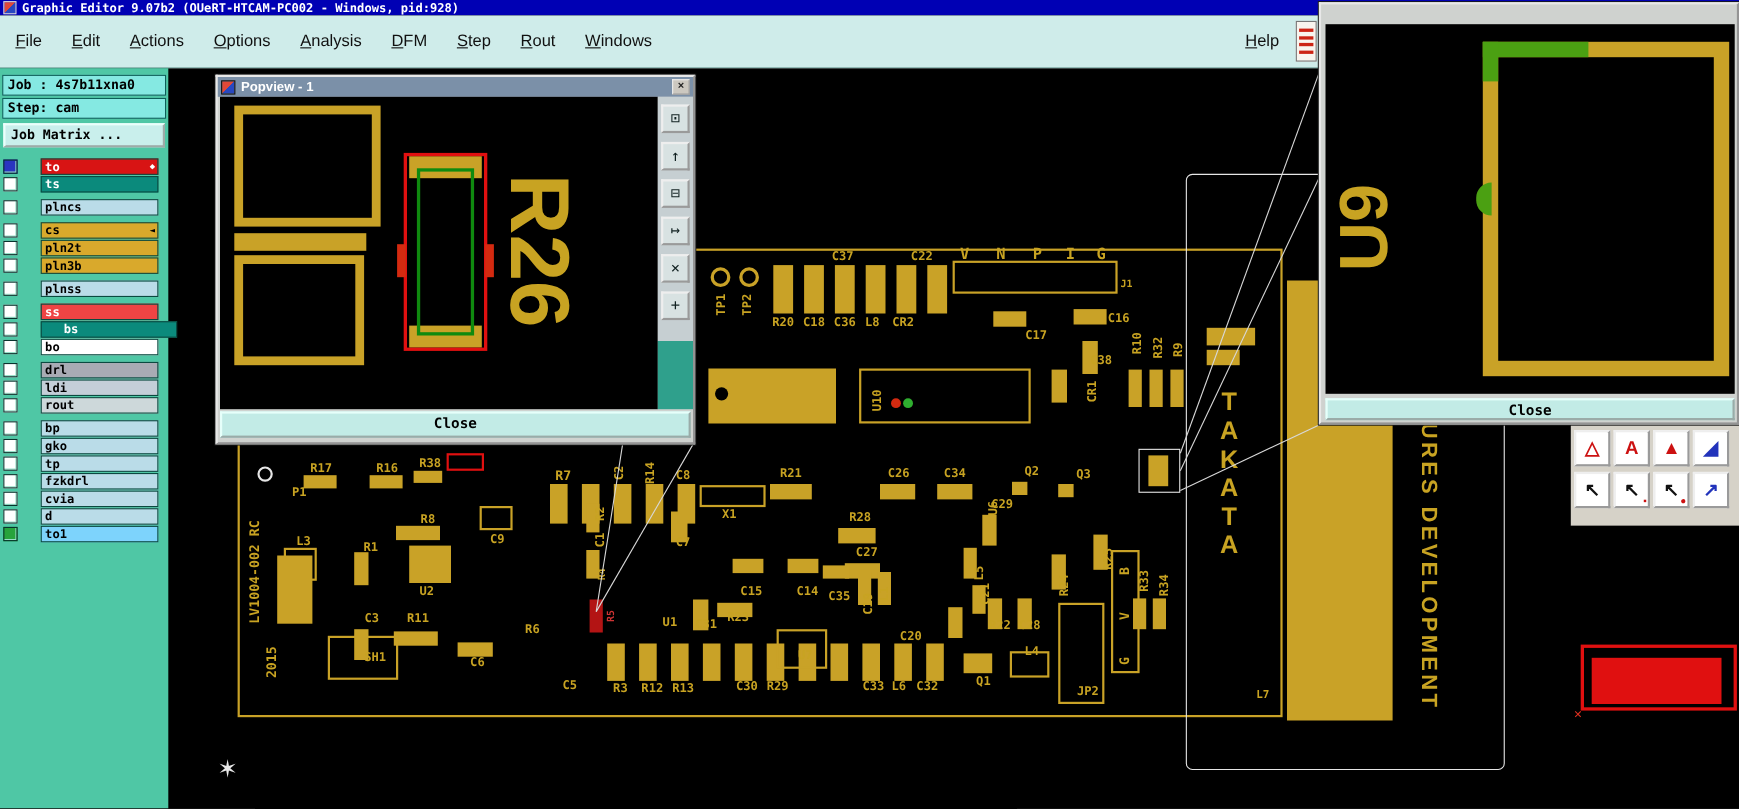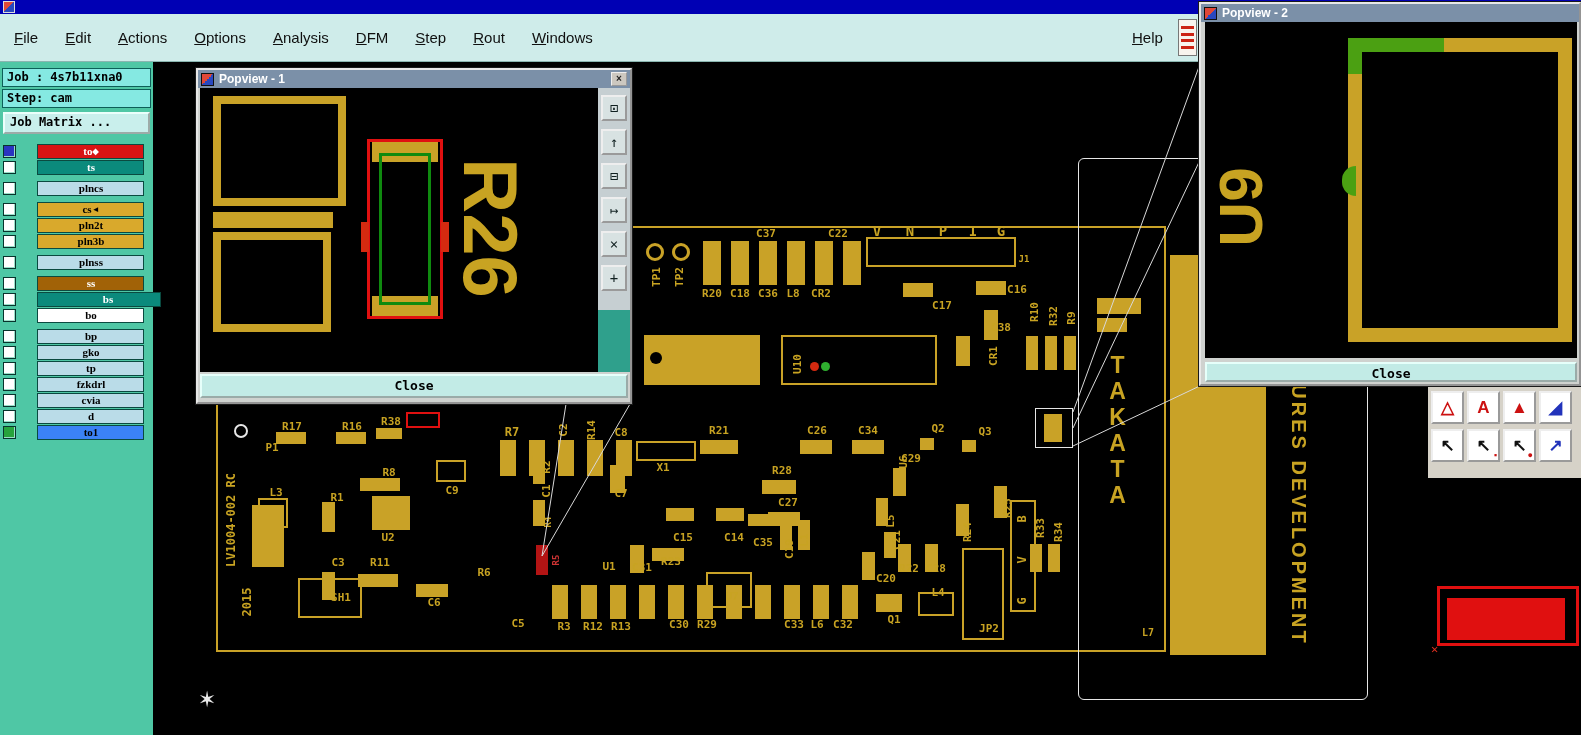--- a/index.html
+++ b/index.html
@@ -28,21 +28,21 @@
           color:#000;font-size:12px;font-weight:bold;line-height:17px;padding-left:4px;}
   .jobbox.step{margin-top:2px;}
   .jmbtn{margin:4px 3px 0 3px;height:18px;background:#c9efec;border:2px outset #eafffb;
          font-size:12px;font-weight:bold;line-height:16px;padding-left:5px;color:#000;}
   #layer-list{margin-top:10px;}
   .lgroup{margin-bottom:6px;}
   .lrow{display:flex;align-items:center;height:15px;margin-bottom:1px;}
   .lcheck{width:11px;height:11px;border:1px solid #08332c;background:#fff;margin-left:3px;
           box-shadow:inset -1px -1px 0 #9adfc9;flex:none;}
   .lbox{margin-left:21px;width:100px;height:13px;font-size:11px;font-weight:bold;line-height:13px;
-        padding:0 2px 0 3px;border:1px solid #0a4a40;display:flex;justify-content:center;flex:none;font-family:Liberation Serif, serif;}
+        padding:0 2px 0 3px;border:1px solid #0a4a40;display:flex;justify-content:space-between;flex:none;}
   .lmark{font-size:8px;line-height:13px;}
   
   .canvas{position:absolute;left:153px;top:62px;width:1428px;height:673px;background:#000;z-index:1;}
   .overlay{position:absolute;left:0;top:0;width:1581px;height:735px;pointer-events:none;}
   #board-shapes{z-index:2;}#board-labels{z-index:2;}#leader-svg{z-index:3;}
   .shape{position:absolute;box-sizing:border-box;}
   .shape.f{background:#c9a227;}
   .shape.o{border:2px solid #c9a227;}
   .shape.or{border:2px solid #e01010;}
   .shape.og{border:3px solid #0f8a0f;}
@@ -90,20 +90,21 @@
   #pv2-canvas{left:4px;top:18px;width:372px;height:336px;}
   #pv2-close{left:4px;top:358px;width:372px;height:20px;}
 </style>
 </head>
 <body>
 
 <div class="app">
 
   <div class="titlebar">
     <span class="app-icon"></span>
+    <span>Graphic Editor 9.07b2 (OUeRT-HTCAM-PC002 - Windows, pid:928)</span>
   </div>
 
   <div class="menubar">
     <span id="menu-items" style="display:flex;">
         <span class="mi"><u>F</u>ile</span>
         <span class="mi"><u>E</u>dit</span>
         <span class="mi"><u>A</u>ctions</span>
         <span class="mi"><u>O</u>ptions</span>
         <span class="mi"><u>A</u>nalysis</span>
         <span class="mi"><u>D</u>FM</span>
@@ -173,40 +174,60 @@
           <div class="lrow">
             <span class="lcheck"></span>
             <span class="lbox" style="background: rgb(186, 220, 232); color: rgb(0, 0, 0);">
               <span>plnss</span>
             </span>
           </div>
         </div>
         <div class="lgroup">
           <div class="lrow">
             <span class="lcheck"></span>
-            <span class="lbox" style="background: #a16207; color: rgb(255, 255, 255);">
+            <span class="lbox" style="background: #ef4444; color: rgb(255, 255, 255);">
               <span>ss</span>
             </span>
           </div>
           <div class="lrow">
             <span class="lcheck"></span>
             <span class="lbox" style="background: rgb(11, 138, 124); color: rgb(255, 255, 255); padding-left: 20px;">
               <span>bs</span>
             </span>
           </div>
           <div class="lrow">
             <span class="lcheck"></span>
             <span class="lbox" style="background: rgb(255, 255, 255); color: rgb(0, 0, 0);">
               <span>bo</span>
             </span>
           </div>
         </div>
         <div class="lgroup">
           <div class="lrow">
             <span class="lcheck"></span>
+            <span class="lbox" style="background: rgb(169, 171, 180); color: rgb(0, 0, 0);">
+              <span>drl</span>
+            </span>
+          </div>
+          <div class="lrow">
+            <span class="lcheck"></span>
+            <span class="lbox" style="background: rgb(196, 206, 216); color: rgb(0, 0, 0);">
+              <span>ldi</span>
+            </span>
+          </div>
+          <div class="lrow">
+            <span class="lcheck"></span>
+            <span class="lbox" style="background: rgb(205, 216, 218); color: rgb(0, 0, 0);">
+              <span>rout</span>
+            </span>
+          </div>
+        </div>
+        <div class="lgroup">
+          <div class="lrow">
+            <span class="lcheck"></span>
             <span class="lbox" style="background: rgb(186, 220, 232); color: rgb(0, 0, 0);">
               <span>bp</span>
             </span>
           </div>
           <div class="lrow">
             <span class="lcheck"></span>
             <span class="lbox" style="background: rgb(186, 220, 232); color: rgb(0, 0, 0);">
               <span>gko</span>
             </span>
           </div>
@@ -229,21 +250,21 @@
             </span>
           </div>
           <div class="lrow">
             <span class="lcheck"></span>
             <span class="lbox" style="background: rgb(186, 220, 232); color: rgb(0, 0, 0);">
               <span>d</span>
             </span>
           </div>
           <div class="lrow">
             <span class="lcheck" style="background: rgb(39, 163, 60);"></span>
-            <span class="lbox" style="background: #3b82f6; color: rgb(0, 0, 0);">
+            <span class="lbox" style="background: #7dd3fc; color: rgb(0, 0, 0);">
               <span>to1</span>
             </span>
           </div>
         </div>
       </div>
   </div>
 
   <div class="canvas"></div>
   <div id="board-shapes" class="overlay">
       <div class="shape o" style="left: 216px; top: 226px; width: 950px; height: 426px;"></div>
@@ -383,21 +404,21 @@
       <div class="blabel" style="left: 896px; top: 540px; font-size: 11px; transform: translate(-50%, -50%) rotate(-90deg);">C21</div>
       <div class="blabel" style="left: 967px; top: 532px; font-size: 11px; transform: translate(-50%, -50%) rotate(-90deg);">R24</div>
       <div class="blabel" style="left: 1007px; top: 508px; font-size: 11px; transform: translate(-50%, -50%) rotate(-90deg);">R25</div>
       <div class="blabel" style="left: 1022px; top: 519px; font-size: 12px; transform: translate(-50%, -50%) rotate(-90deg);">B</div>
       <div class="blabel" style="left: 1022px; top: 560px; font-size: 12px; transform: translate(-50%, -50%) rotate(-90deg);">V</div>
       <div class="blabel" style="left: 1022px; top: 601px; font-size: 12px; transform: translate(-50%, -50%) rotate(-90deg);">G</div>
       <div class="blabel" style="left: 1040px; top: 528px; font-size: 11px; transform: translate(-50%, -50%) rotate(-90deg);">R33</div>
       <div class="blabel" style="left: 1058px; top: 532px; font-size: 11px; transform: translate(-50%, -50%) rotate(-90deg);">R34</div>
       <div class="blabel" style="left: 909px; top: 568px; font-size: 11px; transform: translate(-50%, -50%) rotate(0deg);">R22</div>
       <div class="blabel" style="left: 936px; top: 568px; font-size: 11px; transform: translate(-50%, -50%) rotate(0deg);">C28</div>
-      <div class="blabel" style="left: 886px; top: 578px; font-size: 11px; transform: translate(-50%, -50%) rotate(0deg);">C20</div>
+      <div class="blabel" style="left: 828px; top: 578px; font-size: 11px; transform: translate(-50%, -50%) rotate(0deg);">C20</div>
       <div class="blabel" style="left: 894px; top: 619px; font-size: 11px; transform: translate(-50%, -50%) rotate(0deg);">Q1</div>
       <div class="blabel" style="left: 938px; top: 592px; font-size: 11px; transform: translate(-50%, -50%) rotate(0deg);">L4</div>
       <div class="blabel" style="left: 989px; top: 628px; font-size: 11px; transform: translate(-50%, -50%) rotate(0deg);">JP2</div>
       <div class="blabel" style="left: 794px; top: 624px; font-size: 11px; transform: translate(-50%, -50%) rotate(0deg);">C33</div>
       <div class="blabel" style="left: 817px; top: 624px; font-size: 11px; transform: translate(-50%, -50%) rotate(0deg);">L6</div>
       <div class="blabel" style="left: 843px; top: 624px; font-size: 11px; transform: translate(-50%, -50%) rotate(0deg);">C32</div>
       <div class="blabel" style="left: 732px; top: 596px; font-size: 11px; transform: translate(-50%, -50%) rotate(0deg);">U7</div>
       <div class="blabel" style="left: 679px; top: 624px; font-size: 11px; transform: translate(-50%, -50%) rotate(0deg);">C30</div>
       <div class="blabel" style="left: 707px; top: 624px; font-size: 11px; transform: translate(-50%, -50%) rotate(0deg);">R29</div>
       <div class="blabel" style="left: 609px; top: 566px; font-size: 11px; transform: translate(-50%, -50%) rotate(0deg);">U1</div>
@@ -511,24 +532,20 @@
         <div class="pvbtn">⊟</div>
         <div class="pvbtn">↦</div>
         <div class="pvbtn">×</div>
         <div class="pvbtn">+</div>
       </div>
     <div class="pv-teal" id="pv1-teal"></div>
     <div class="pv-close" id="pv1-close">Close</div>
   </div>
 
   <div class="pv" id="pv2">
-    <div class="pv-title">
-      <span class="pv-icon"></span>
-      <span>Popview - 2</span>
-    </div>
     <div class="pv-canvas" id="pv2-canvas">
       <div id="pv2-shapes" class="relwrap">
           <div class="shape o" style="left: 143px; top: 16px; width: 224px; height: 304px; border-width: 14px;"></div>
           <div class="shape f" style="left: 143px; top: 16px; width: 96px; height: 14px; background: rgb(75, 160, 18);"></div>
           <div class="shape f" style="left: 143px; top: 16px; width: 14px; height: 36px; background: rgb(75, 160, 18);"></div>
           <div class="shape f" style="left: 137px; top: 144px; width: 14px; height: 30px; background: rgb(75, 160, 18); border-radius: 15px 0px 0px 15px;"></div>
           <div class="blabel" style="left: 35px; top: 185px; font-size: 62px; font-family: &quot;Liberation Sans&quot;, sans-serif; transform: translate(-50%, -50%) rotate(-90deg);">U9</div>
         </div>
     </div>
     <div class="pv-close" id="pv2-close">Close</div>

